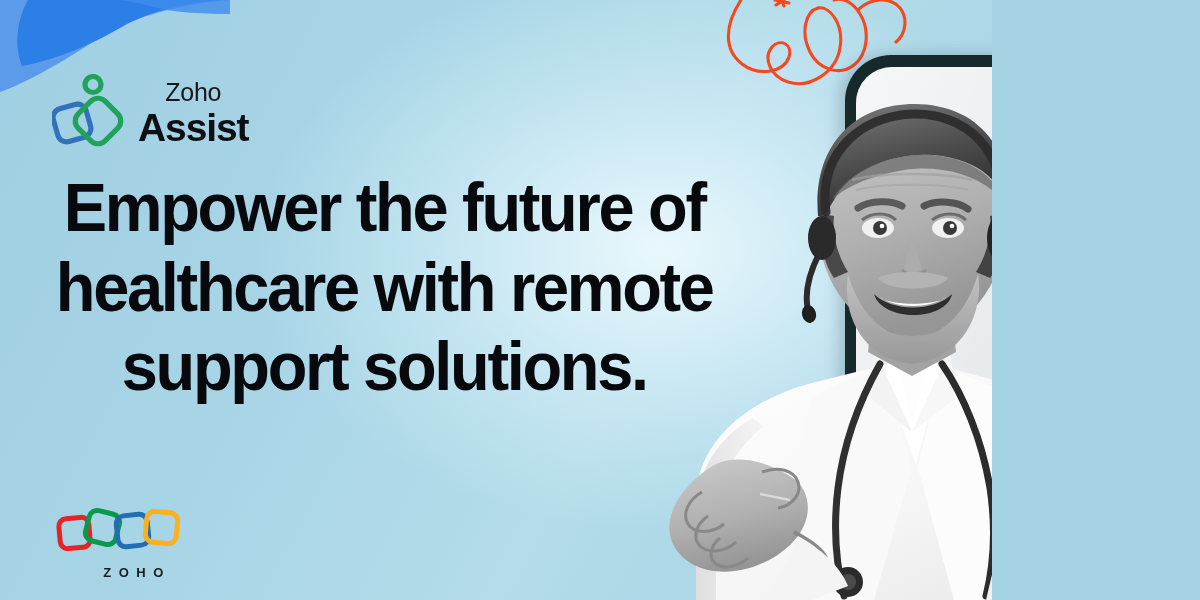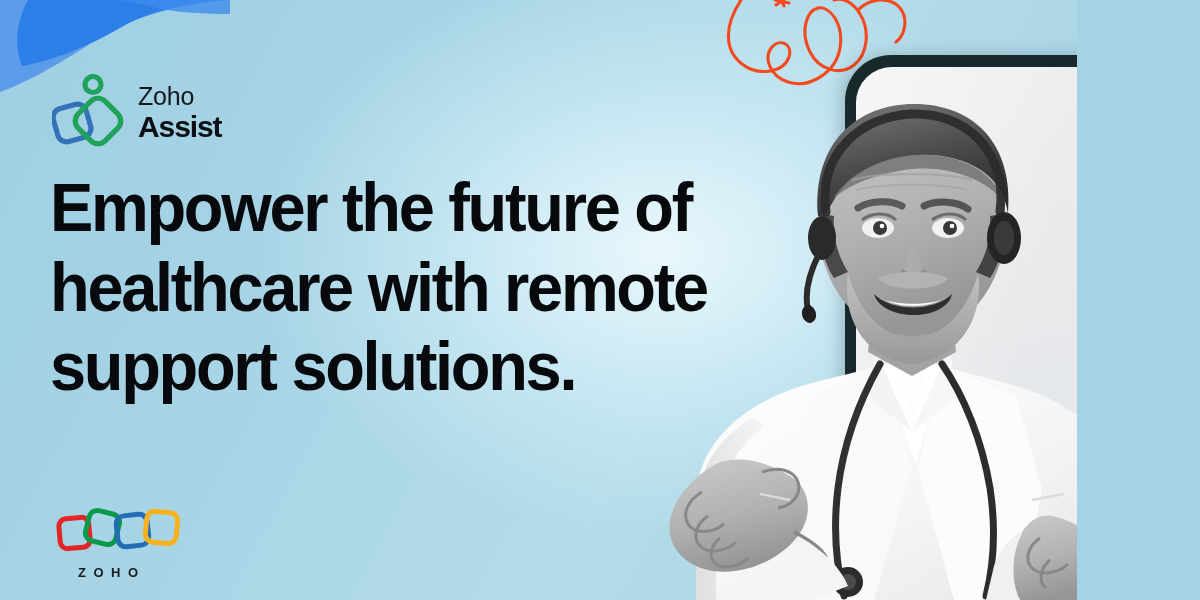--- a/index.html
+++ b/index.html
@@ -5,26 +5,27 @@
 <style>
   * { margin:0; padding:0; box-sizing:border-box; }
   html,body { width:1200px; height:600px; overflow:hidden; }
   body {
     font-family: "Liberation Sans", sans-serif;
     background:#a6d3e4;
   }
 
   #banner {
     position:relative;
-    width:1077px;
+    width:992px;
     height:600px;
     overflow:hidden;
     background:
       radial-gradient(ellipse 520px 360px at 660px 250px, rgba(236,249,253,0.95) 0%, rgba(214,240,249,0.55) 42%, rgba(166,211,228,0.0) 78%),
       linear-gradient(118deg, #9fcfe2 0%, #a8d5e6 34%, #b4dcea 62%, #a3d1e3 100%);
+    text-align: center;
   }
 
   
   .wave-wrap {
     position:absolute; top:0; left:0; width:230px; height:110px;
     pointer-events:none;
   }
 
   
   .squiggle {
@@ -67,21 +68,21 @@
     position:absolute; left:52px; top:74px;
     display:flex; align-items:center; gap:14px;
   }
   .assist-mark { width:72px; height:78px; flex:0 0 auto; }
   .assist-words { display:flex; flex-direction:column; line-height:1; }
   .assist-words .w-zoho {
     font-size:25px; font-weight:400; color:#16181c;
     letter-spacing:-0.2px; margin-bottom:3px;
   }
   .assist-words .w-assist {
-    font-size:30px; font-weight:700; color:#0d0f12;
+    font-size:39px; font-weight:700; color:#0d0f12;
     letter-spacing:-1.1px;
   }
 
   
   .headline {
     position:absolute; left:50px; top:168px; width:700px;
     font-size:68px;
     font-weight:700;
     line-height:1.17;
     letter-spacing:-2.4px;

